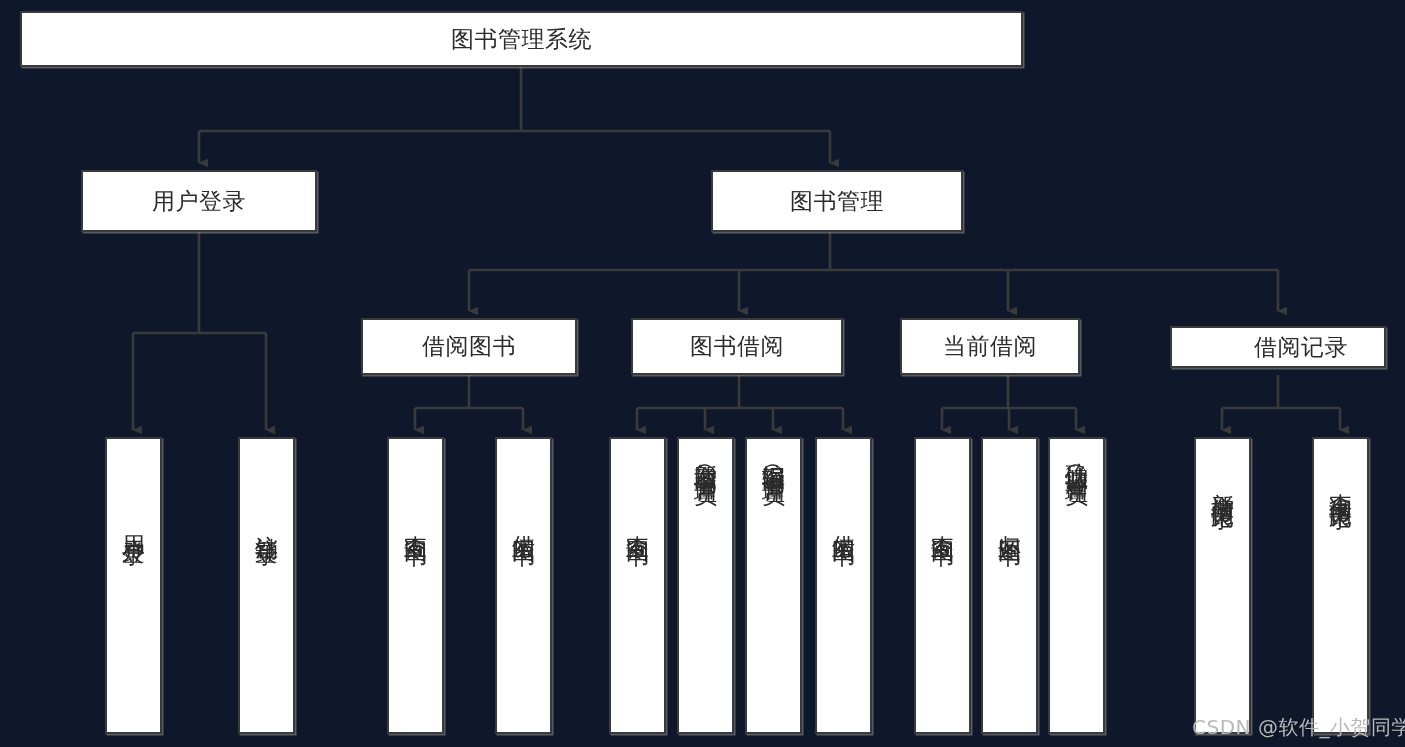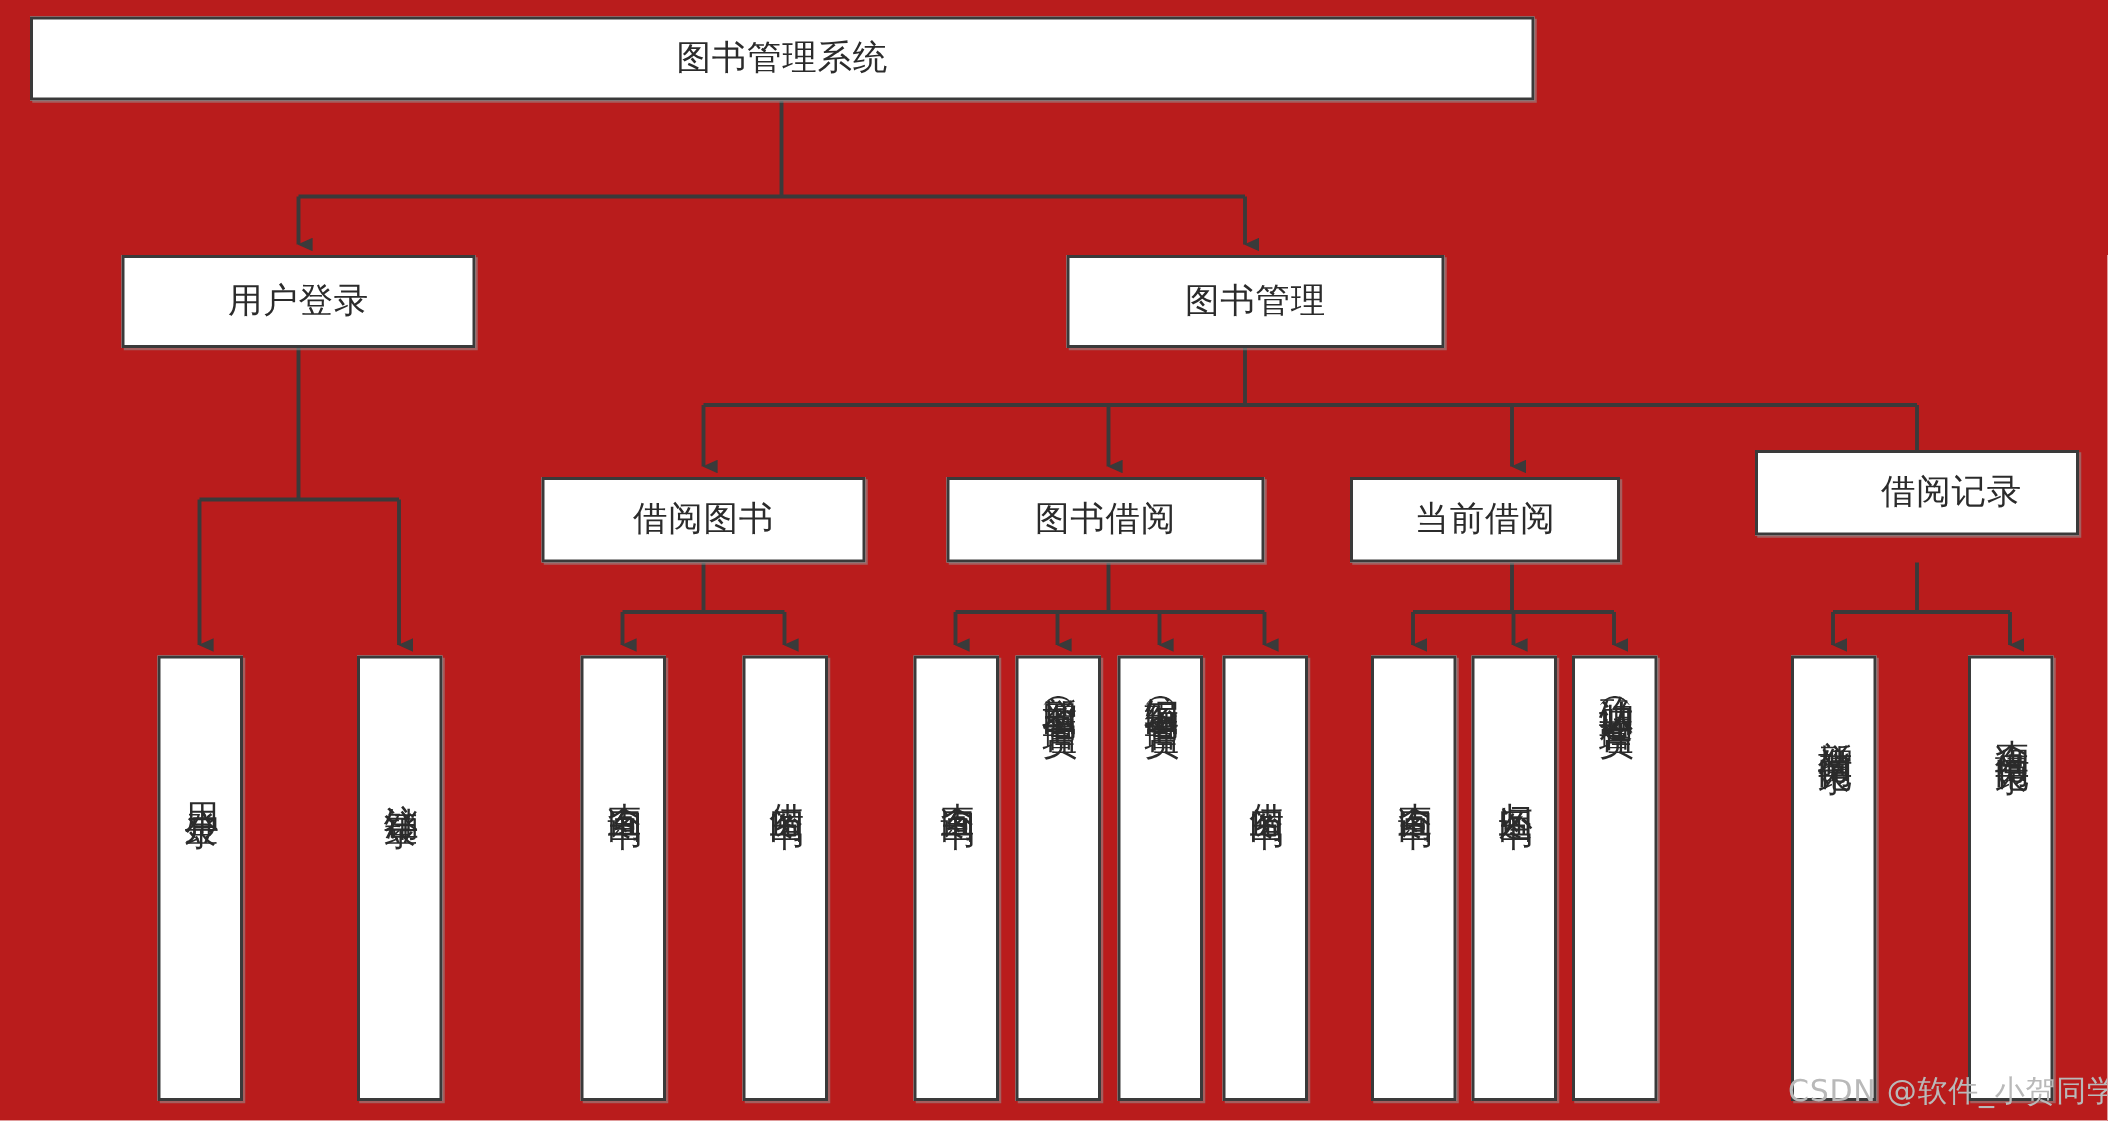--- a/index.html
+++ b/index.html
@@ -8,21 +8,21 @@
     padding: 0;
     background: #ffffff;
   }
   body {
     font-family: "DejaVu Sans", "Liberation Sans", sans-serif;
   }
   #diagram-root {
     position: relative;
     width: 1405px;
     height: 747px;
-    background: #b91c1c;
+    background: #0f172a;
     overflow: hidden;
   }
   #edges-layer {
     position: absolute;
     left: 0;
     top: 0;
     width: 1405px;
     height: 747px;
     pointer-events: none;
   }
@@ -146,21 +146,21 @@
 
   <div class="node horiz" style="left:361px; top:318px; width:216px; height:57px;">
     <span class="node-label">借阅图书</span>
   </div>
   <div class="node horiz" style="left:631px; top:318px; width:212px; height:57px;">
     <span class="node-label">图书借阅</span>
   </div>
   <div class="node horiz" style="left:900px; top:318px; width:180px; height:57px;">
     <span class="node-label">当前借阅</span>
   </div>
-  <div class="node horiz" style="left:1170px; top:300px; width:216px; height:57px;padding-left:46px;">
+  <div class="node horiz" style="left:1170px; top:326px; width:216px; height:42px;padding-left:46px;">
     <span class="node-label">借阅记录</span>
   </div>
 
   <div class="node vert mid" style="left:105px; top:437px; width:57px; height:297px; padding-top:78px;">
     <span class="node-label">用户登录</span>
   </div>
   <div class="node vert mid" style="left:238px; top:437px; width:57px; height:297px; padding-top:78px;">
     <span class="node-label">注销登录</span>
   </div>
 

